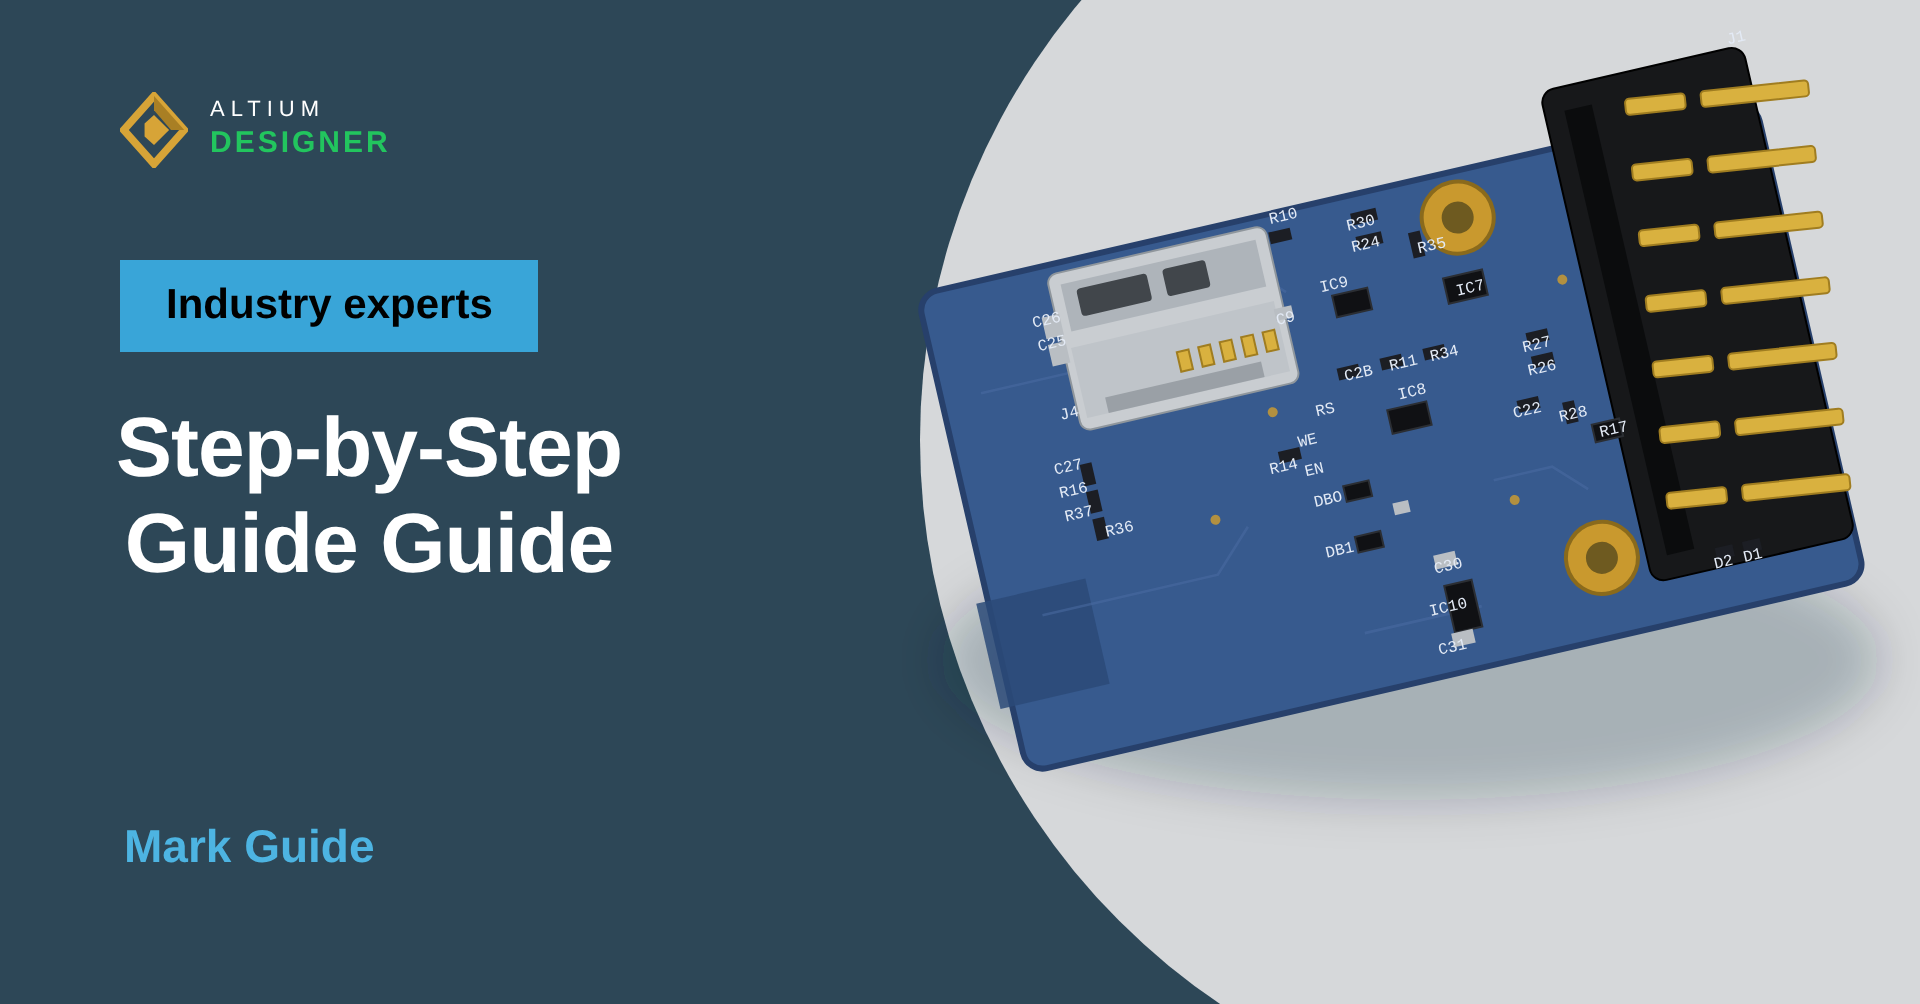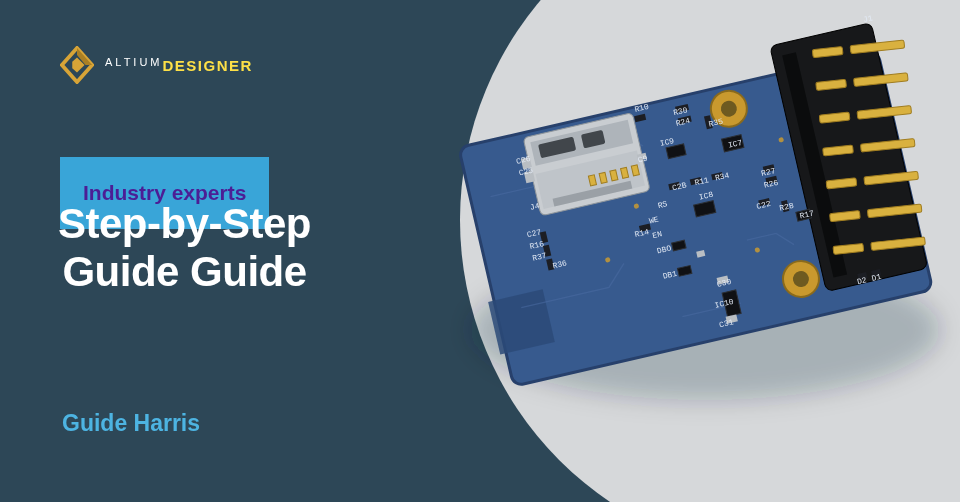--- a/index.html
+++ b/index.html
@@ -12,26 +12,26 @@
   #canvas{
     position:relative;width:960px;height:502px;overflow:hidden;
     background:var(--background);font-family:"Liberation Sans",sans-serif;
   }
   .circle{
     position:absolute;left:460px;top:-120px;width:680px;height:680px;
     border-radius:50%;background:var(--circle-gray);
   }
   .pcb{position:absolute;left:0;top:0;}
   .logo{position:absolute;left:60px;top:46px;display:flex;align-items:center;gap:11px;}
-  .logo-text{display:flex;flex-direction:row;justify-content:center;}
+  .logo-text{display:flex;flex-direction:column;justify-content:center;}
   .logo-brand{color:#fff;font-size:11px;letter-spacing:3px;font-weight:400;line-height:1.2;}
-  .logo-product{color:#fde047;font-size:15px;letter-spacing:1.5px;font-weight:700;line-height:1.2;margin-top:1px;}
+  .logo-product{color:#22c55e;font-size:15px;letter-spacing:1.5px;font-weight:700;line-height:1.2;margin-top:1px;}
   .badge{
-    position:absolute;left:60px;top:157px;background:var(--accent-blue);
-    color:#4c1d95;font-size:21px;font-weight:700;padding:24px 23px;white-space:nowrap;
+    position:absolute;left:60px;top:130px;background:var(--accent-blue);
+    color:#000000;font-size:21px;font-weight:700;padding:11px 23px;white-space:nowrap;
   }
   .heading{
     position:absolute;left:58px;top:200px;margin:0;color:#fff;
     font-size:42px;line-height:1.14;font-weight:800;letter-spacing:-0.5px;text-align:center;
   }
   .heading .line{display:block;}
   .author{
     position:absolute;left:62px;top:410px;color:var(--author-blue);
     font-size:23px;font-weight:700;
   }
@@ -209,15 +209,15 @@
     </div>
   </div>
 
   <div class="badge">Industry experts</div>
 
   <h1 class="heading">
     <span class="line">Step-by-Step</span>
     <span class="line">Guide Guide</span>
   </h1>
 
-  <div class="author">Guide Harris</div>
+  <div class="author">Mark Guide</div>
 
 </div>
 
 </body></html>

